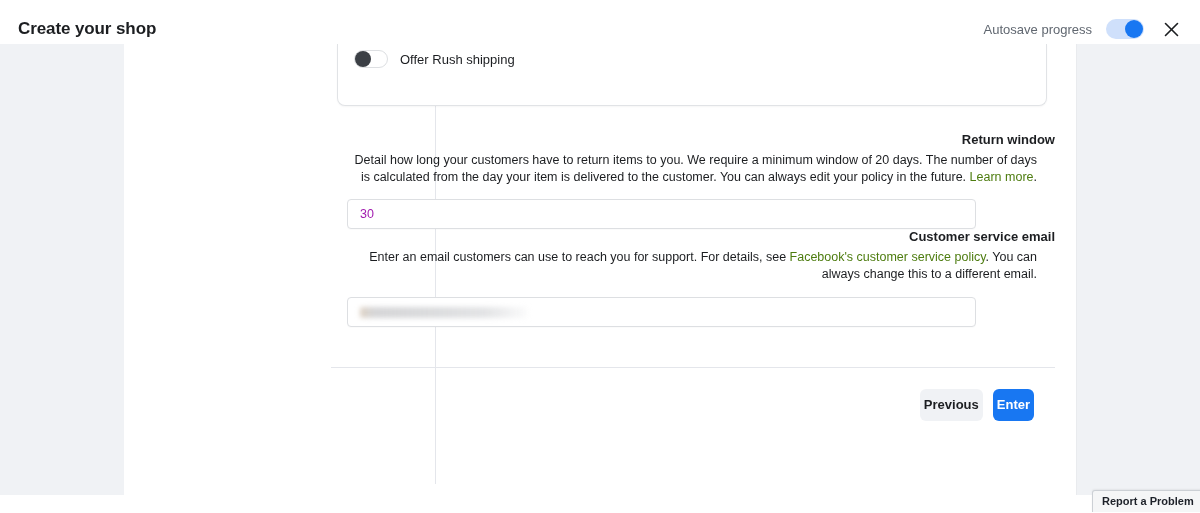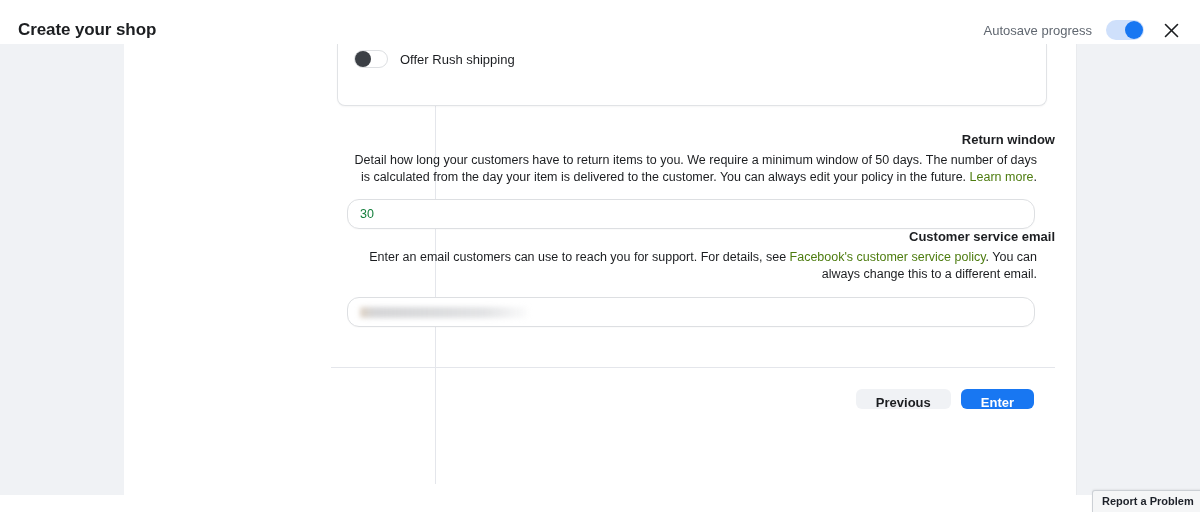--- a/index.html
+++ b/index.html
@@ -20,21 +20,21 @@
     background: #ffffff;
   }
 
   
   .header {
     position: absolute;
     top: 0; left: 0;
     width: 1200px;
     height: 62px;
     background: #ffffff;
-    border-bottom: 2px solid #22c55e;
+    border-bottom: 4px solid #22c55e;
     display: flex;
     align-items: center;
     justify-content: space-between;
     padding: 0 18px 0 18px;
   }
   .header-title {
     font-size: 17px;
     font-weight: bold;
     color: #1c1e21;
     letter-spacing: -0.1px;
@@ -186,30 +186,30 @@
     margin: 0;
     max-width: 690px;
   }
   .link {
     color: #4d7c0f;
     text-decoration: none;
   }
 
   .text-input {
     margin-top: 13px;
-    width: 688px;
+    width: 629px;
     height: 30px;
     border: 1px solid #dddfe2;
-    border-radius: 12px;
+    border-radius: 4px;
     background: #ffffff;
     display: flex;
     align-items: center;
     padding: 0 12px;
     font-size: 12.5px;
-    color: #15803d;
+    color: #a21caf;
     box-shadow: 0 1px 1px rgba(0,0,0,0.02);
   }
   .text-input.email { margin-top: 14px; }
 
   
   .redacted {
     width: 168px;
     height: 11px;
     border-radius: 2px;
     background: linear-gradient(90deg,
@@ -236,22 +236,22 @@
     align-items: center;
     gap: 10px;
     padding: 21px 21px 0 0;
   }
   .btn {
     font-family: "Liberation Sans", sans-serif;
     font-size: 13px;
     font-weight: bold;
     border: none;
     border-radius: 6px;
-    height: 20px;
-    padding: 0 20px;
+    height: 32px;
+    padding: 0 4px;
     cursor: pointer;
     line-height: 28px;
   }
   .btn-secondary {
     background: #f0f2f5;
     color: #1c1e21;
   }
   .btn-primary {
     background: #1877f2;
     color: #ffffff;
@@ -315,21 +315,21 @@
         <div class="card-row">
           <div class="switch-off">
             <div class="knob"></div>
           </div>
           <span class="switch-label">Offer Rush shipping</span>
         </div>
       </div>
 
       <div class="section first">
         <div class="section-title">Return window</div>
-        <p class="section-desc"><span>Detail how long your customers have to return items to you. We require a minimum window of 50 days. The number of days is calculated from the day your item is delivered to the customer. You can always edit your policy in the future. </span><a class="link" href="#">Learn more</a><span>.</span></p>
+        <p class="section-desc"><span>Detail how long your customers have to return items to you. We require a minimum window of 20 days. The number of days is calculated from the day your item is delivered to the customer. You can always edit your policy in the future. </span><a class="link" href="#">Learn more</a><span>.</span></p>
         <div class="text-input">
           <span>30</span>
         </div>
       </div>
 
       <div class="section second">
         <div class="section-title">Customer service email</div>
         <p class="section-desc"><span>Enter an email customers can use to reach you for support. For details, see </span><a class="link" href="#">Facebook's customer service policy</a><span>. You can always change this to a different email.</span></p>
         <div class="text-input email">
           <span class="redacted"></span>

